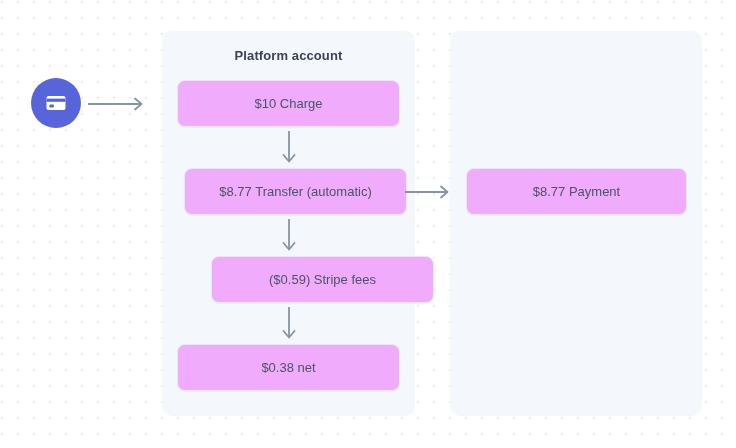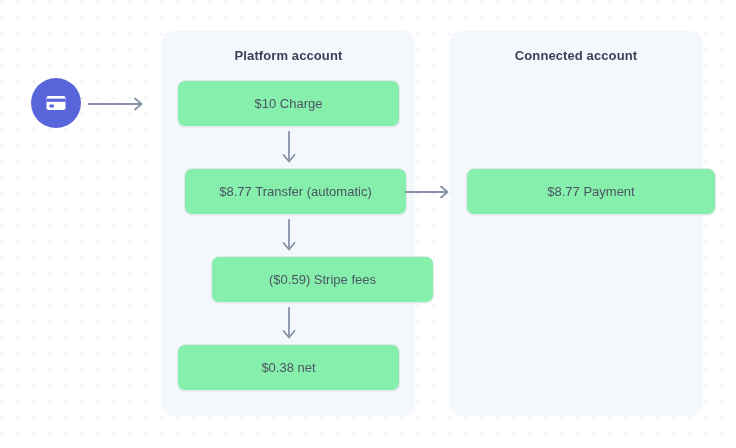--- a/index.html
+++ b/index.html
@@ -65,38 +65,38 @@
     text-align: center;
     font-size: 13px;
     font-weight: bold;
     color: #3c4257;
     letter-spacing: 0.1px;
   }
 
   
   .node {
     position: absolute;
-    background-color: #86efac;
+    background-color: #f0abfc;
     border: 1px solid #e6eaf0;
     border-radius: 8px;
     box-shadow: 0 1px 1px rgba(60,66,87,0.06);
     display: flex;
     align-items: center;
     justify-content: center;
     font-size: 13px;
     color: #4b5563;
     box-sizing: border-box;
   }
 
   
   #node-charge    { left: 15px; top: 49px;  width: 223px; height: 47px; }
   #node-transfer  { left: 22px; top: 137px; width: 223px; height: 47px; }
   #node-fees      { left: 15px; top: 225px; width: 223px; height: 47px; margin-left: 34px; }
   #node-net       { left: 15px; top: 313px; width: 223px; height: 47px; }
-  #node-payment   { left: 16px; top: 137px; width: 250px; height: 47px; }
+  #node-payment   { left: 16px; top: 137px; width: 221px; height: 47px; }
 
   
   .vconn { position: absolute; left: 113px; width: 28px; height: 40px; }
   #conn-1 { top: 97px; }
   #conn-2 { top: 185px; }
   #conn-3 { top: 273px; }
 
   
   #conn-cross {
     position: absolute;
@@ -168,17 +168,16 @@
   </div>
 
   <div id="conn-cross">
     <svg width="50" height="24" viewBox="0 0 50 24">
       <line x1="2" y1="12" x2="44" y2="12" stroke="#8792a8" stroke-width="1.8"></line>
       <polyline points="38,6.5 44.5,12 38,17.5" fill="none" stroke="#8792a8" stroke-width="1.8" stroke-linecap="round" stroke-linejoin="round"></polyline>
     </svg>
   </div>
 
   <div class="panel" id="panel-connected">
-    <div class="panel-title">Connected account</div>
     <div class="node" id="node-payment">$8.77 Payment</div>
   </div>
 
 </div>
 
 </body></html>

